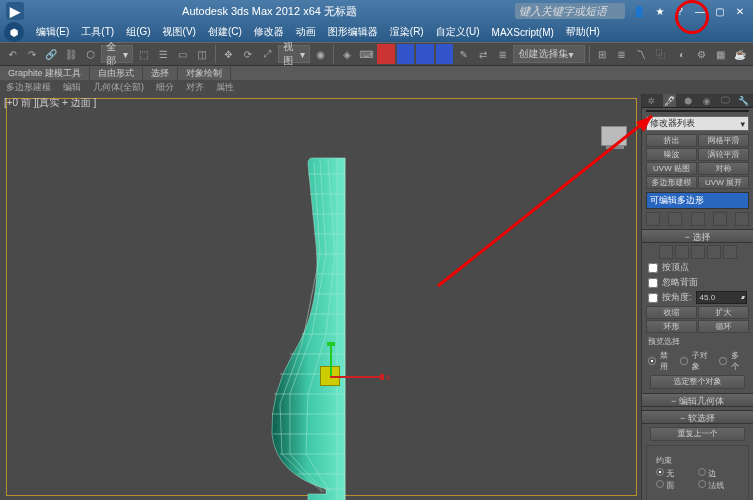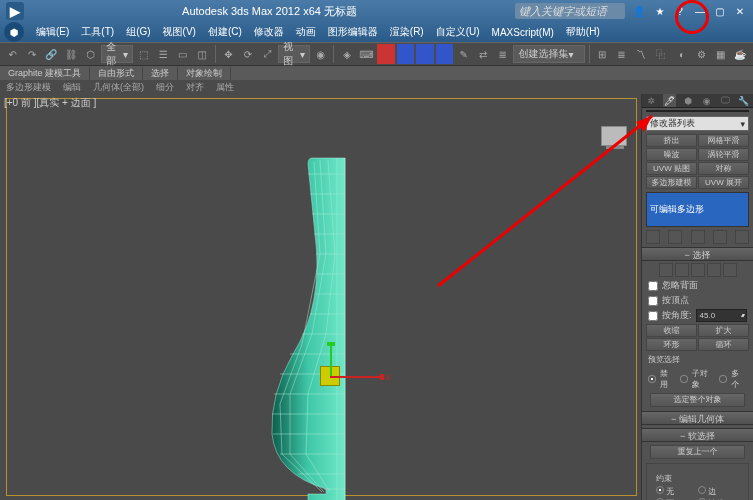--- a/index.html
+++ b/index.html
@@ -54,21 +54,21 @@
     .side-panel { width: 112px; background: #525252; border-left: 1px solid #333; display: flex; flex-direction: column; color: #ccc; font-size: 9px; }
     .side-tabs { height: 18px; background: #3a3a3a; display: flex; align-items: center; justify-content: space-around; border-bottom: 1px solid #222; }
     .side-tabs span { width: 13px; height: 13px; display: flex; align-items: center; justify-content: center; cursor: pointer; color: #888; }
     .side-tabs .active { color: #fff; background: #555; }
     .side-input { height: 16px; margin: 2px 4px; background: #333; border: 1px solid #222; }
     .side-drop { height: 16px; margin: 2px 4px; background: #e0e0e0; border: 1px solid #666; color: #333; padding: 0 3px; display: flex; align-items: center; justify-content: space-between; }
     .side-drop::after { content: "▾"; color: #333; }
     .side-btn-grid { display: grid; grid-template-columns: 1fr 1fr; gap: 1px; margin: 1px 4px; }
     .side-btn { height: 13px; background: linear-gradient(#666, #555); border: 1px solid #444; text-align: center; line-height: 11px; font-size: 8px; cursor: pointer; overflow: hidden; }
     .side-list { margin: 2px 4px; height: 60px; background: #555; border: 1px solid #333; }
-    .side-list-item { background: #2866c0; color: #fff; padding: 10px 3px; font-size: 9px; }
+    .side-list-item { background: #2866c0; color: #fff; padding: 1px 3px; font-size: 9px; }
     .side-tools { height: 14px; margin: 1px 4px; display: flex; justify-content: space-between; }
     .side-tools span { width: 14px; height: 14px; background: #555; border: 1px solid #444; }
     .side-header { height: 14px; background: linear-gradient(#666,#505050); margin: 2px 0 1px 0; text-align: center; line-height: 14px; border-top: 1px solid #333; border-bottom: 1px solid #333; }
     .side-header::before { content: "− "; }
     .side-row { display: flex; align-items: center; padding: 1px 6px; gap: 4px; }
     .side-row input[type=checkbox] { width: 10px; height: 10px; }
     .side-spin { height: 13px; background: #333; border: 1px solid #222; color: #ccc; padding: 0 3px; line-height: 11px; font-size: 8px; display: flex; justify-content: space-between; align-items: center; }
     .side-spin::after { content: "▴▾"; font-size: 6px; letter-spacing: -2px; }
     .side-radio { display: flex; align-items: center; gap: 4px; font-size: 8px; padding: 1px 6px; }
     .radio-dot { width: 8px; height: 8px; border: 1px solid #888; border-radius: 50%; }
@@ -259,25 +259,25 @@
     <div class="side-header">选择</div>
     <div class="side-row" style="justify-content:center;gap:2px">
       <span style="width:14px;height:14px;background:#555;border:1px solid #444"></span>
       <span style="width:14px;height:14px;background:#555;border:1px solid #444"></span>
       <span style="width:14px;height:14px;background:#555;border:1px solid #444"></span>
       <span style="width:14px;height:14px;background:#555;border:1px solid #444"></span>
       <span style="width:14px;height:14px;background:#555;border:1px solid #444"></span>
     </div>
     <div class="side-row">
         <input type="checkbox" style="">
-        <span>忽略背面</span>
+        <span>按顶点</span>
       </div>
     <div class="side-row">
         <input type="checkbox" style="">
-        <span>按顶点</span>
+        <span>忽略背面</span>
       </div>
     <div class="side-row">
         <input type="checkbox" style="">
         <span>按角度:</span>
         <div class="side-spin" style="flex:1">45.0</div>
       </div>
     <div class="side-btn-grid">
       <div class="side-btn">收缩</div>
       <div class="side-btn">扩大</div>
       <div class="side-btn">环形</div>

